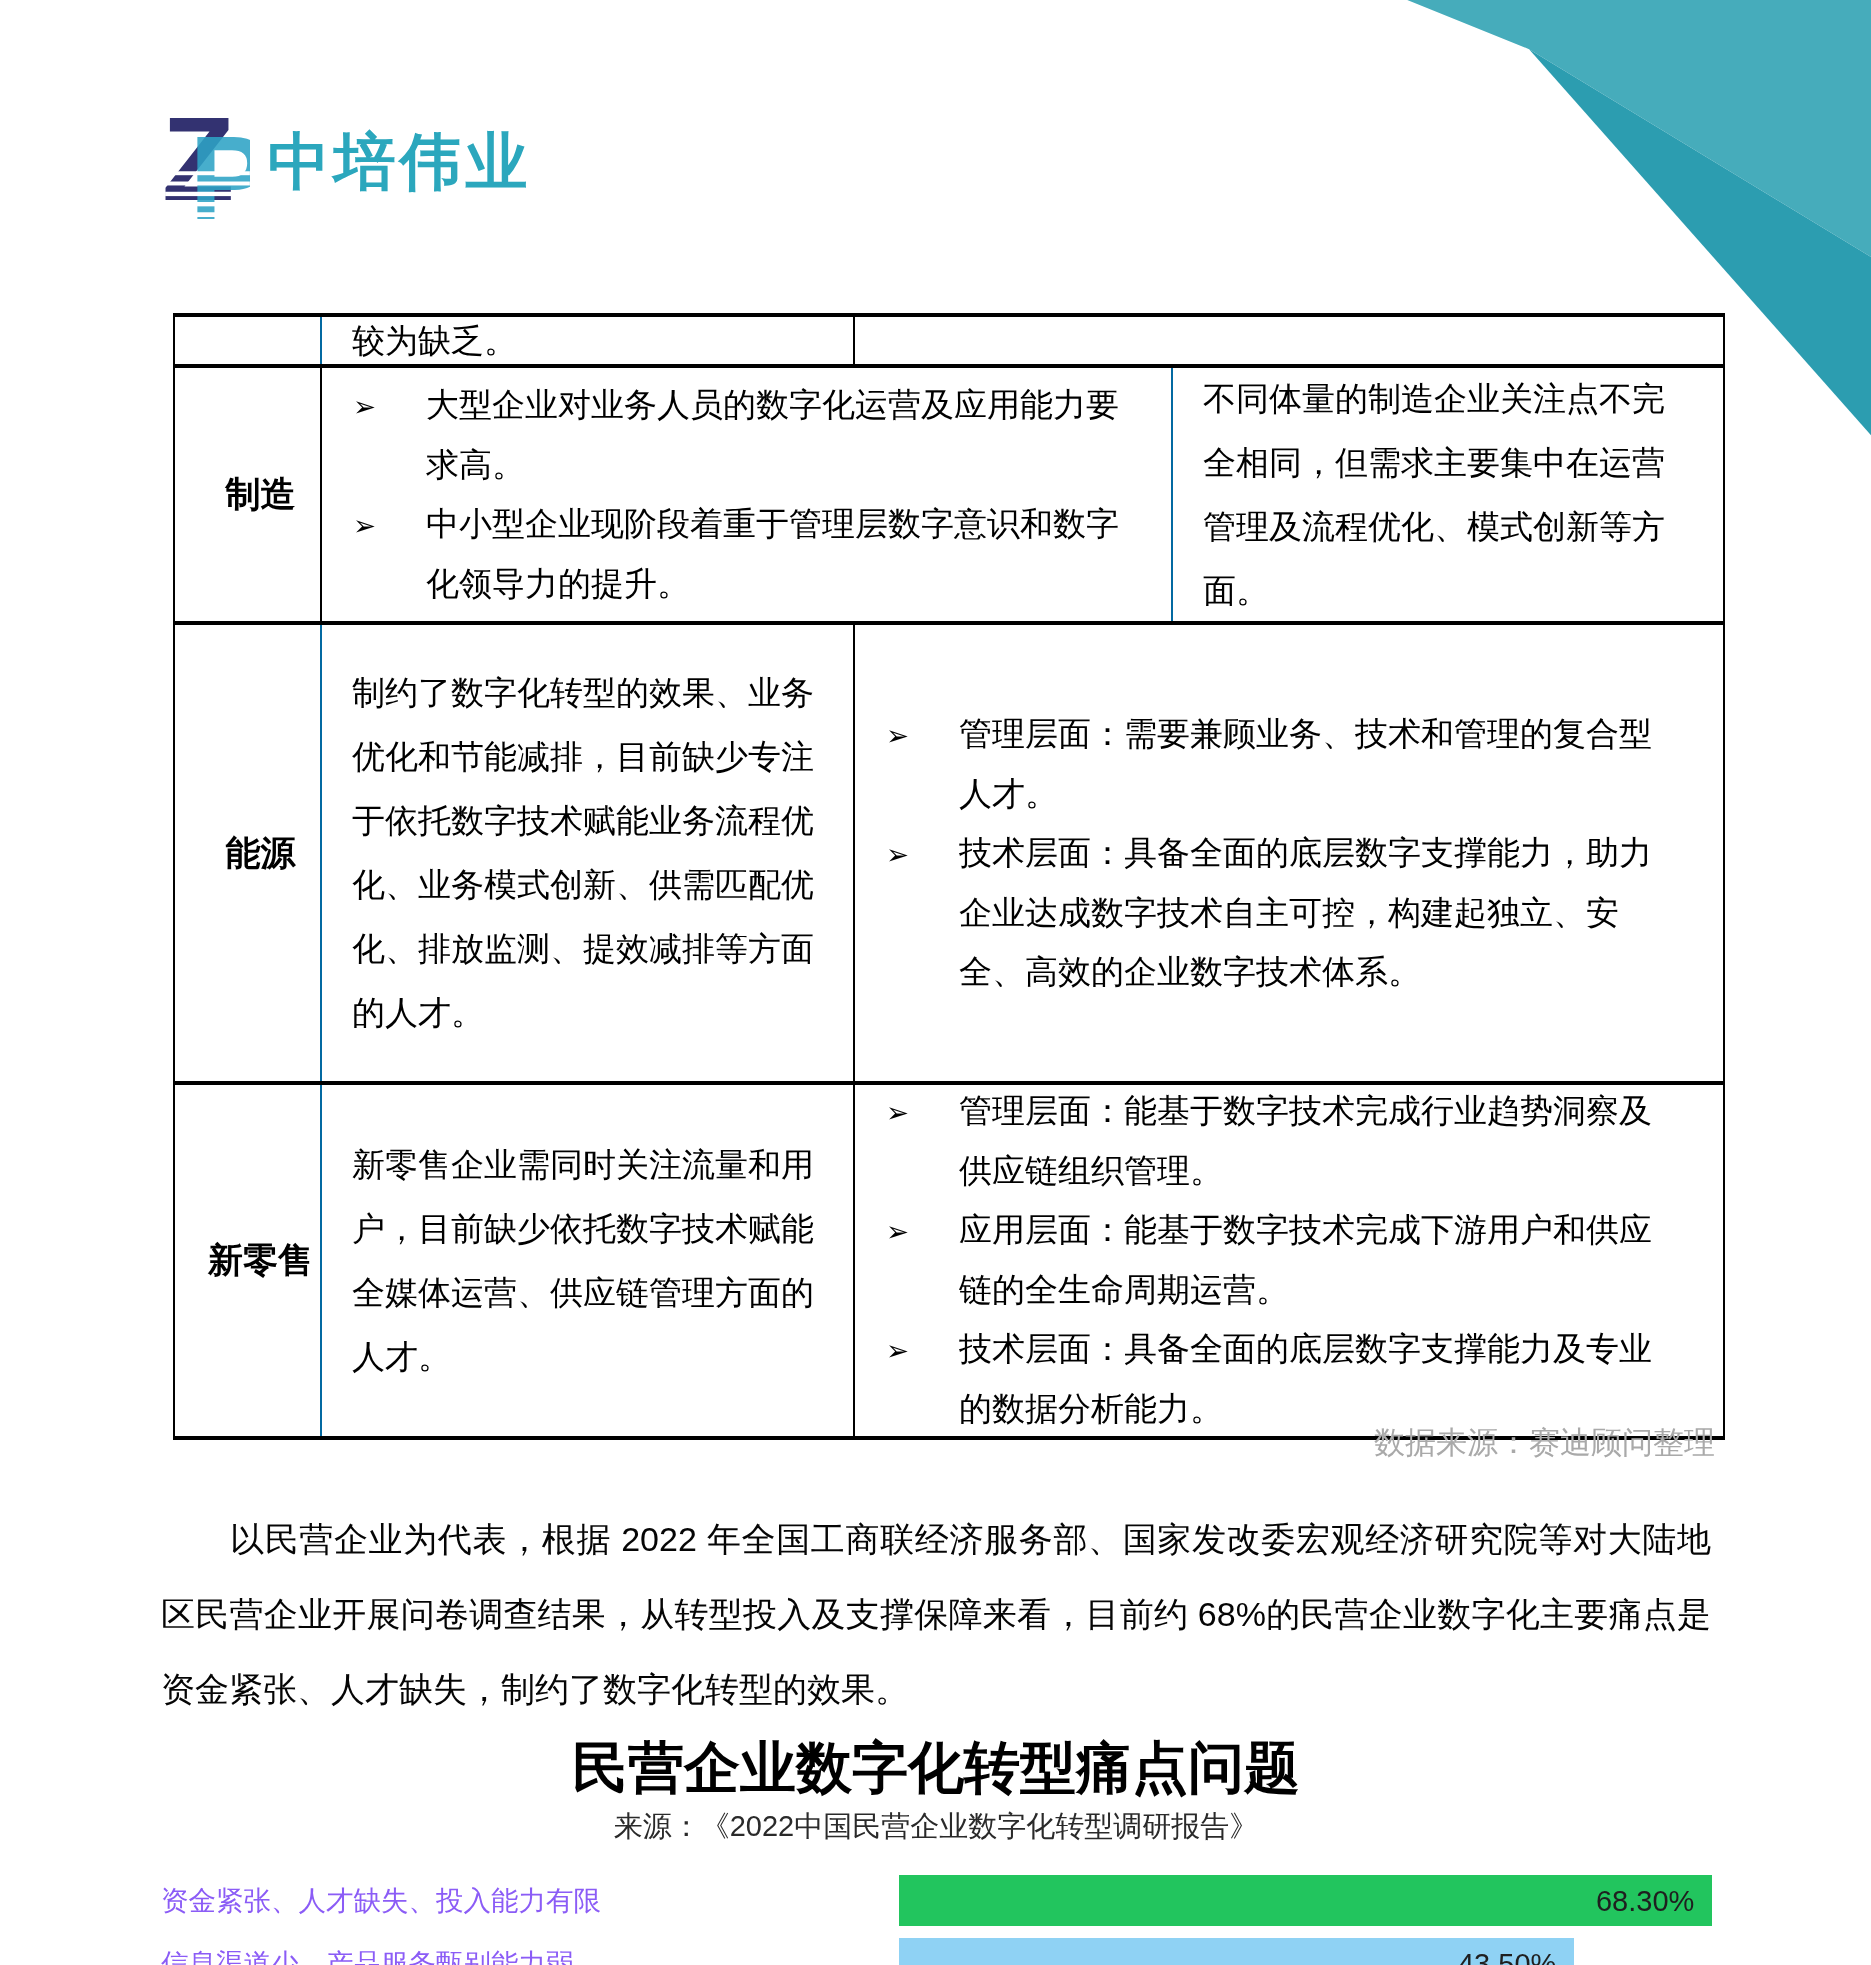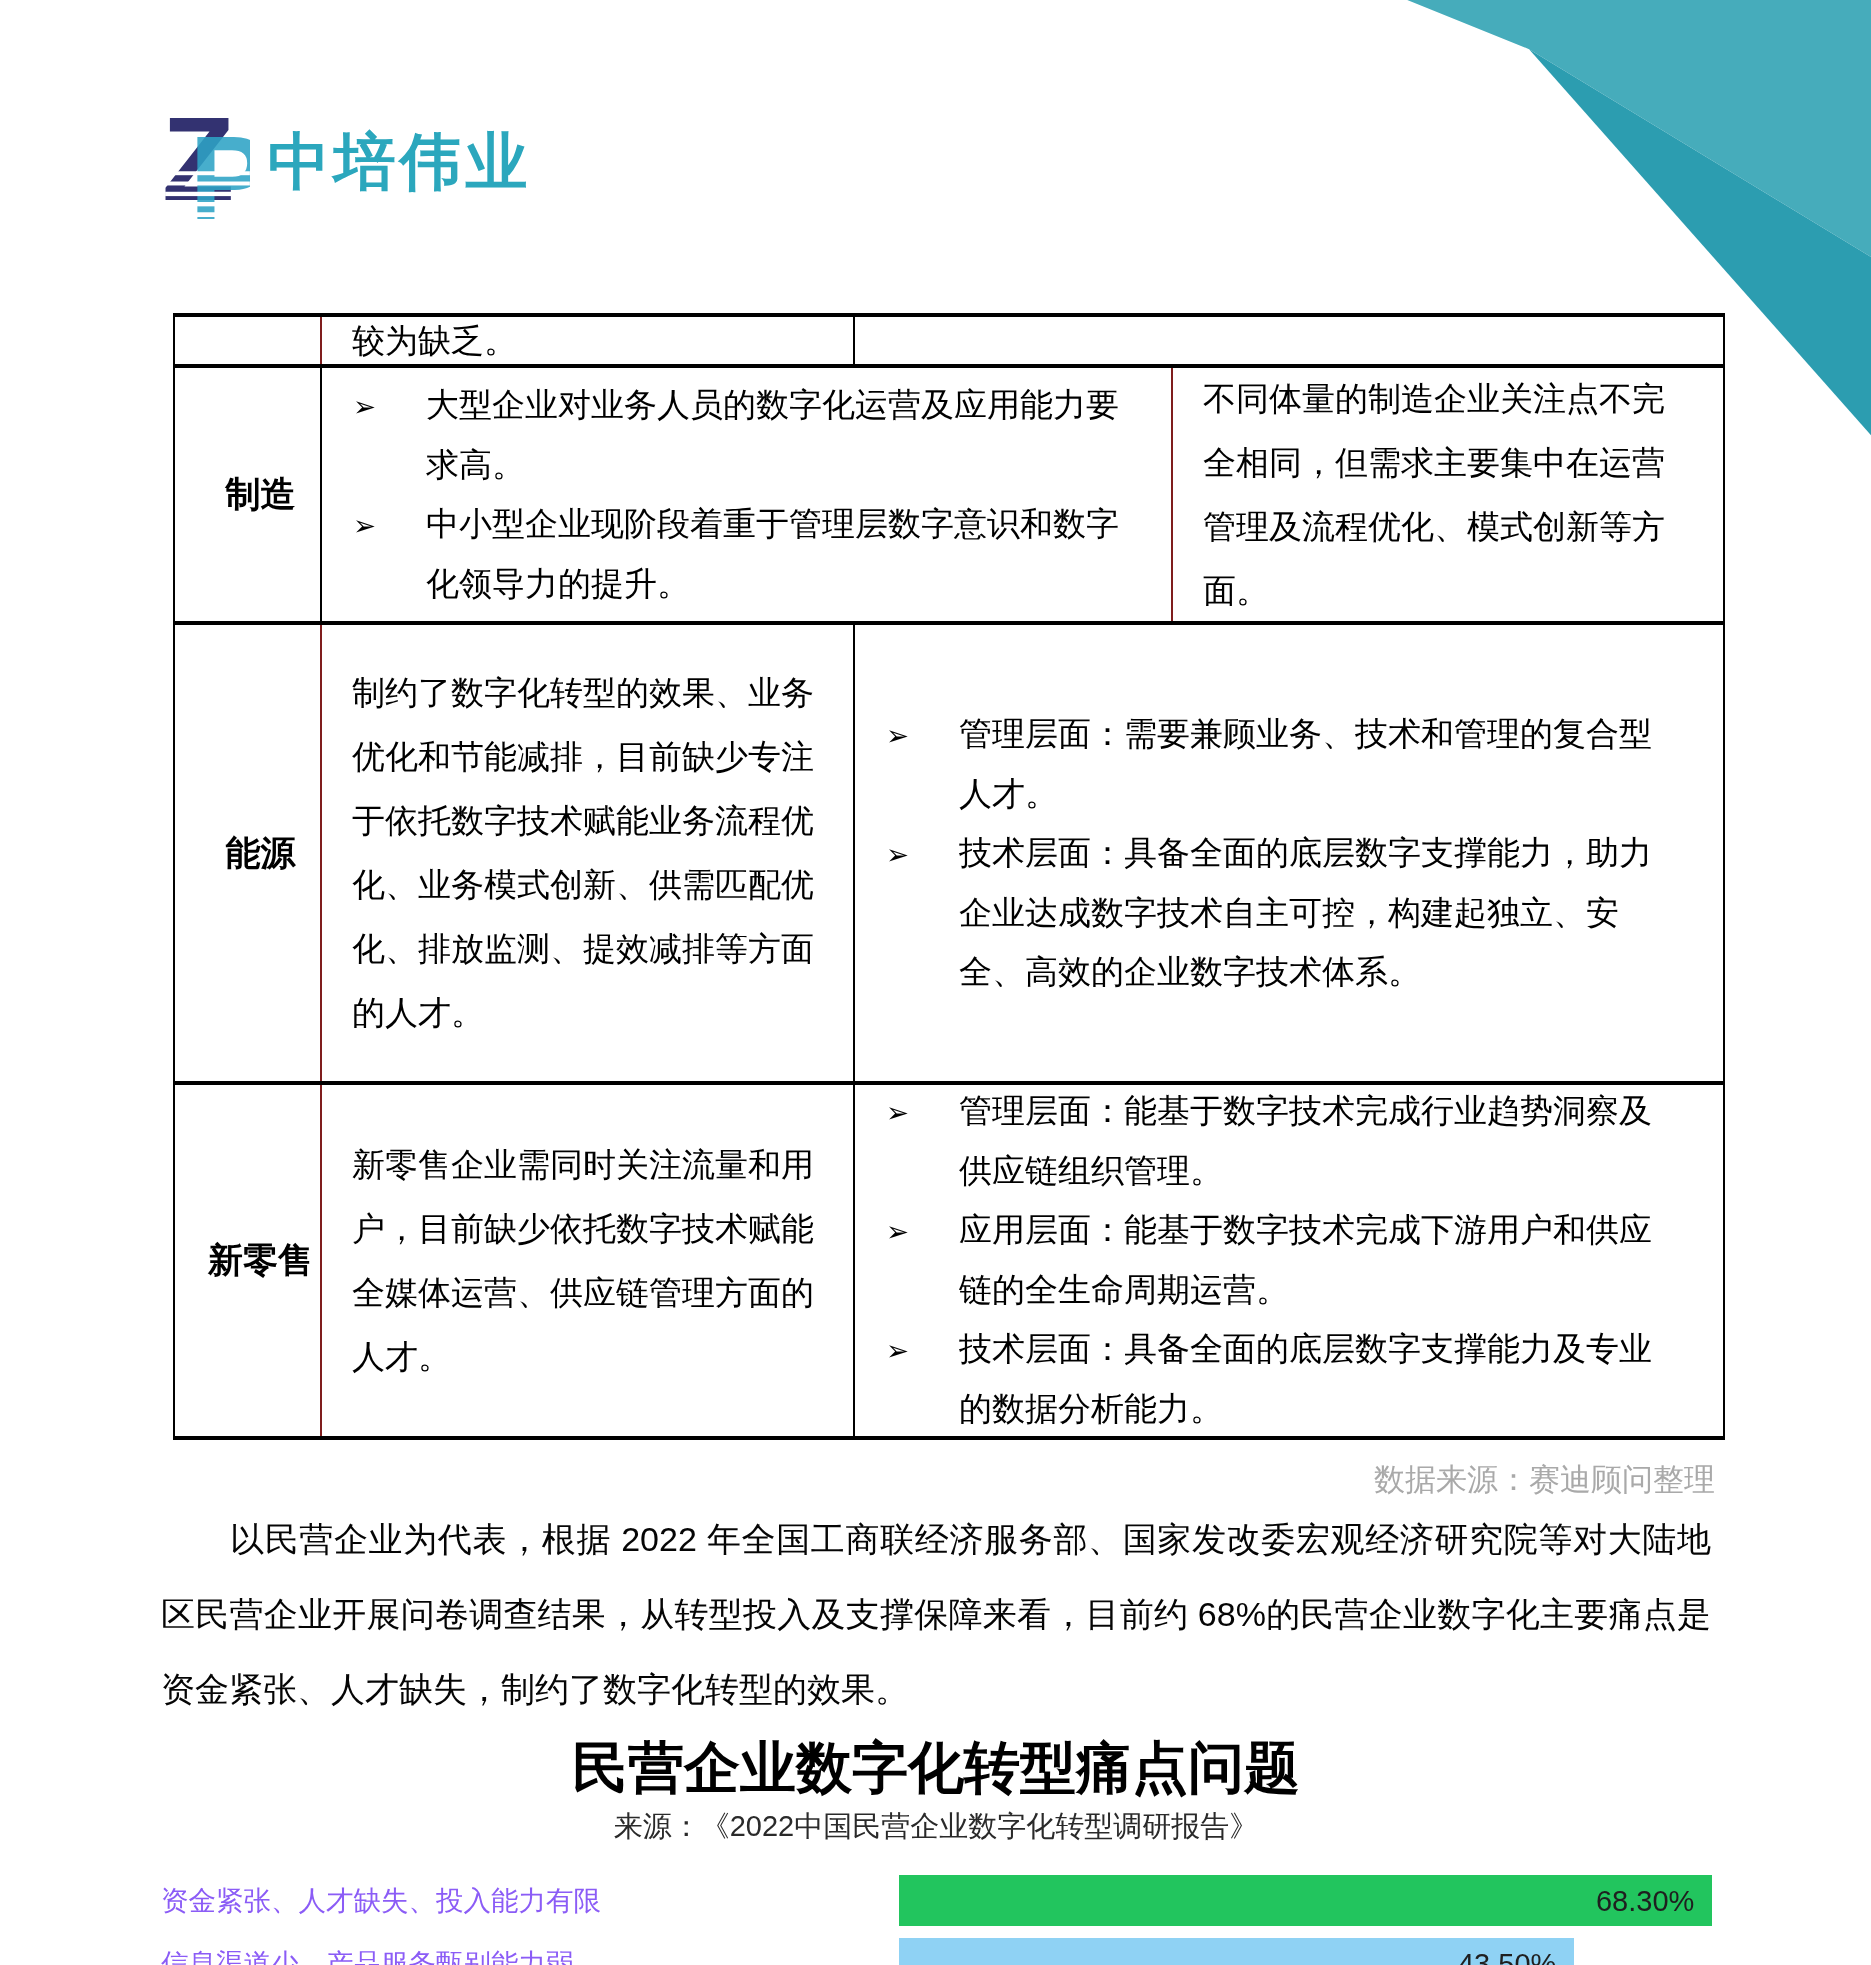--- a/index.html
+++ b/index.html
@@ -17,26 +17,26 @@
          border-left:2px solid #000;border-right:2px solid #000;border-bottom:4.3px solid #000;
          font-family:"Liberation Serif", serif;box-sizing:border-box;}
   .trow{display:flex;border-top:4.3px solid #000;box-sizing:border-box;}
   .trow:nth-child(1){height:51px;}
   .trow:nth-child(2){height:257px;}
   .trow:nth-child(3){height:460px;}
   .trow:nth-child(4){height:355px;}
   .tcell{box-sizing:border-box;display:flex;flex-direction:column;justify-content:center;}
   .c1{width:145px;align-items:center;font-family:"Liberation Sans", sans-serif;
       font-weight:700;font-size:35px;padding-left:26px;}
-  .c2{width:533px;border-left:2px solid #7f1d1d;padding:0 30px;font-size:33px;line-height:64px;}
+  .c2{width:533px;border-left:2px solid #0369a1;padding:0 30px;font-size:33px;line-height:64px;}
   .c3{width:851px;border-left:2px solid #000;padding:0 23.6px 0 31px;font-size:33px;line-height:59px;}
   .bullet{padding-left:73px;text-indent:-73px;}
   .bmark{display:inline-block;width:73px;text-indent:0;font-size:27.5px;}
   
-  .source-note{position:absolute;right:157px;top:1459px;font-size:31px;color:#A9A9A9;
+  .source-note{position:absolute;right:157px;top:1422px;font-size:31px;color:#A9A9A9;
                font-family:"Liberation Sans", sans-serif;margin-left:20px;}
   .paragraph{position:absolute;left:161px;top:1502px;width:1550px;font-size:34px;line-height:75px;
              text-align:justify;text-indent:69px;font-weight:500;color:#050505;}
   
   .chart-title{position:absolute;left:0;right:0;top:1731px;text-align:center;
                font-size:56px;font-weight:800;color:#000000;}
   .chart-subtitle{position:absolute;left:0;right:0;top:1807px;text-align:center;
                   font-size:29px;color:#2a2a2a;}
   .chart{position:absolute;left:161px;top:1869px;width:1572px;}
   .crow{position:relative;height:63px;}

